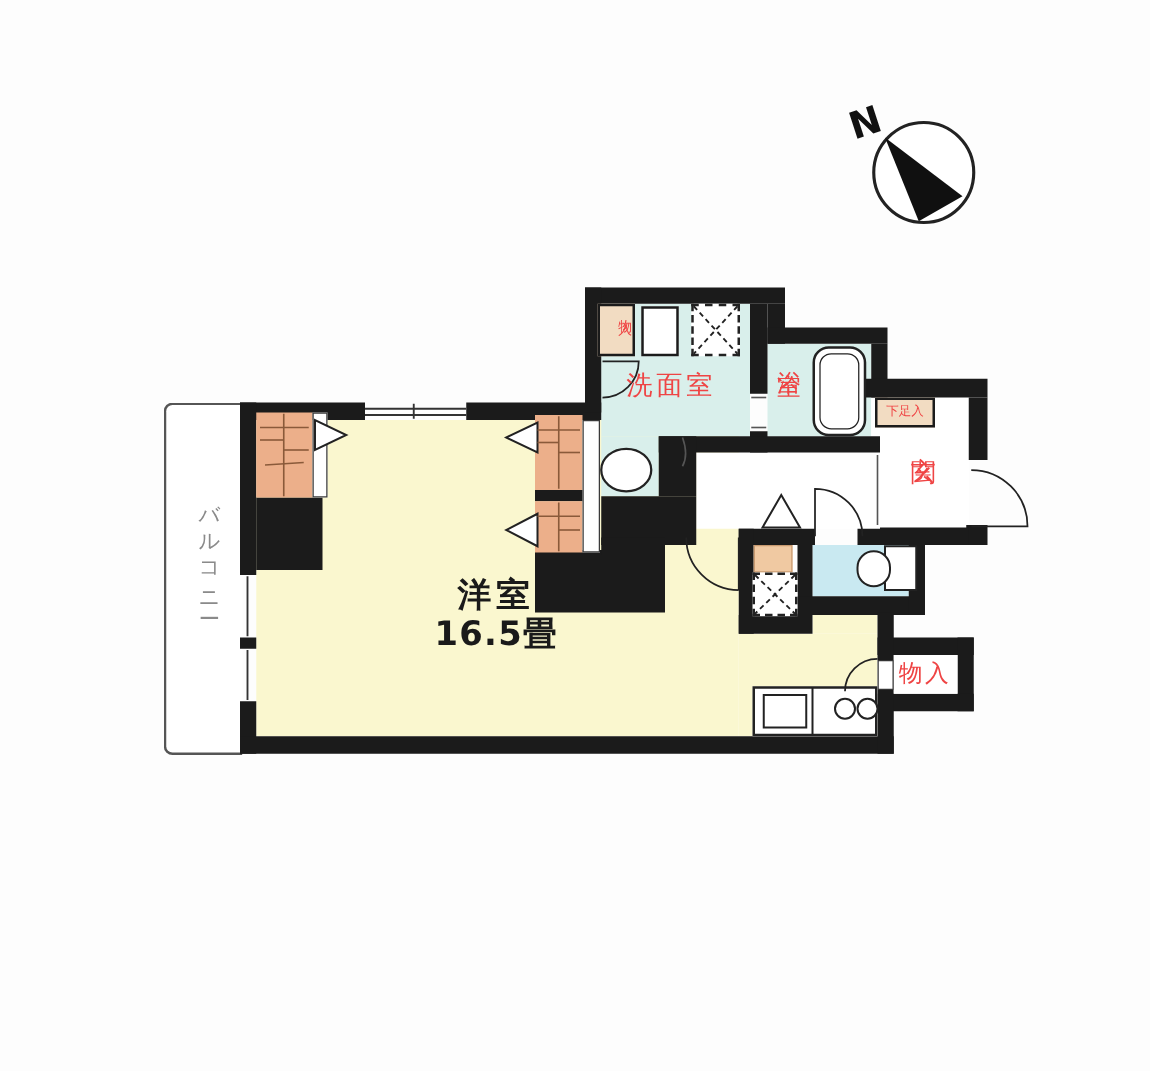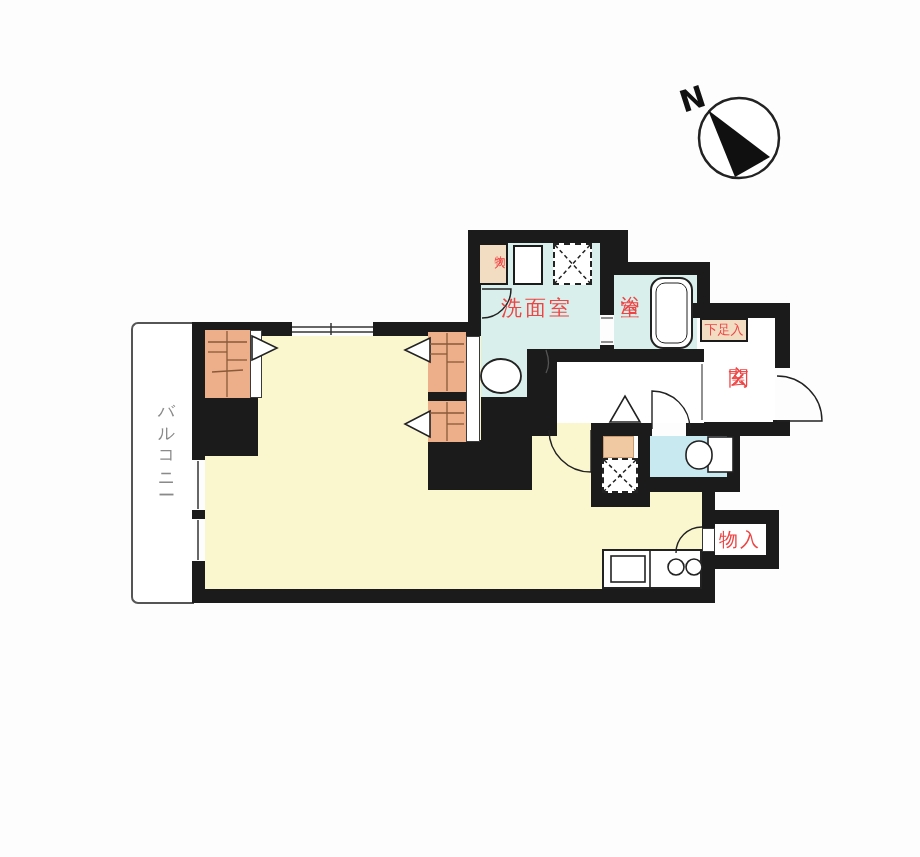--- a/index.html
+++ b/index.html
@@ -177,26 +177,30 @@
     <g stroke="#555" stroke-width="1.3" fill="none">
       <line x1="601" y1="318" x2="613" y2="318"></line>
       <line x1="601" y1="342" x2="613" y2="342"></line>
       <path d="M 546,350 q 5,14 0,23"></path>
       <line x1="702" y1="364" x2="702" y2="420"></line>
     </g>
   </svg>
 
   <div class="lbl" style="left:680px;top:80px;width:40px;height:36px;font-size:30px;font-weight:bold;transform:rotate(-18deg);color:#111;">N</div>
 
+  <div class="lbl center" style="left:292px;top:452px;width:210px;height:80px;flex-direction:column;font-weight:600;color:#1a1a1a;">
+    <span style="font-size:27px;letter-spacing:4px;">洋室</span>
+    <span style="font-size:27px;letter-spacing:1px;">16.5畳</span>
+  </div>
 
   <div class="lbl center" style="left:478px;top:294px;width:118px;height:28px;font-size:21px;letter-spacing:3px;">洗面室</div>
 
   <div class="lbl vtext" style="left:613px;top:281px;width:28px;height:62px;font-size:19px;letter-spacing:2px;">浴室</div>
 
   <div class="lbl vtext" style="left:722px;top:350px;width:28px;height:70px;font-size:20px;letter-spacing:3px;">玄関</div>
 
   <div class="lbl vtext" style="left:483px;top:247px;width:22px;height:36px;font-size:11px;letter-spacing:1px;">物入</div>
 
-  <div class="lbl center" style="left:700px;top:321px;width:48px;height:18px;font-size:13px;">下足入</div>
+  <div class="lbl center" style="left:700px;top:321px;width:48px;height:18px;font-size:10px;">下足入</div>
 
   <div class="lbl center" style="left:712px;top:526px;width:56px;height:28px;font-size:19px;letter-spacing:2px;">物入</div>
 
 </div>
 
 </body></html>

